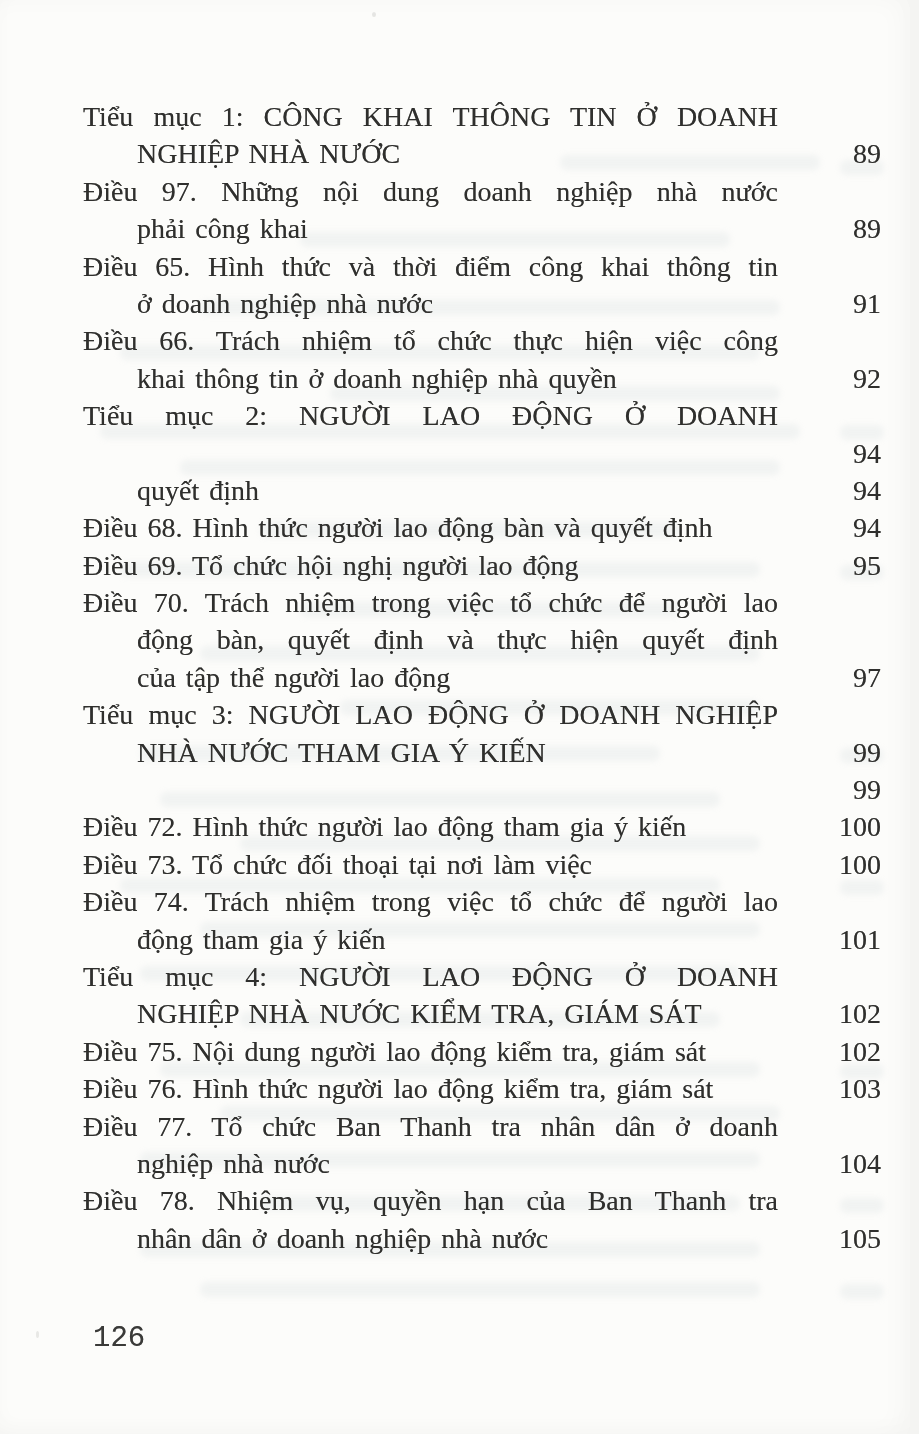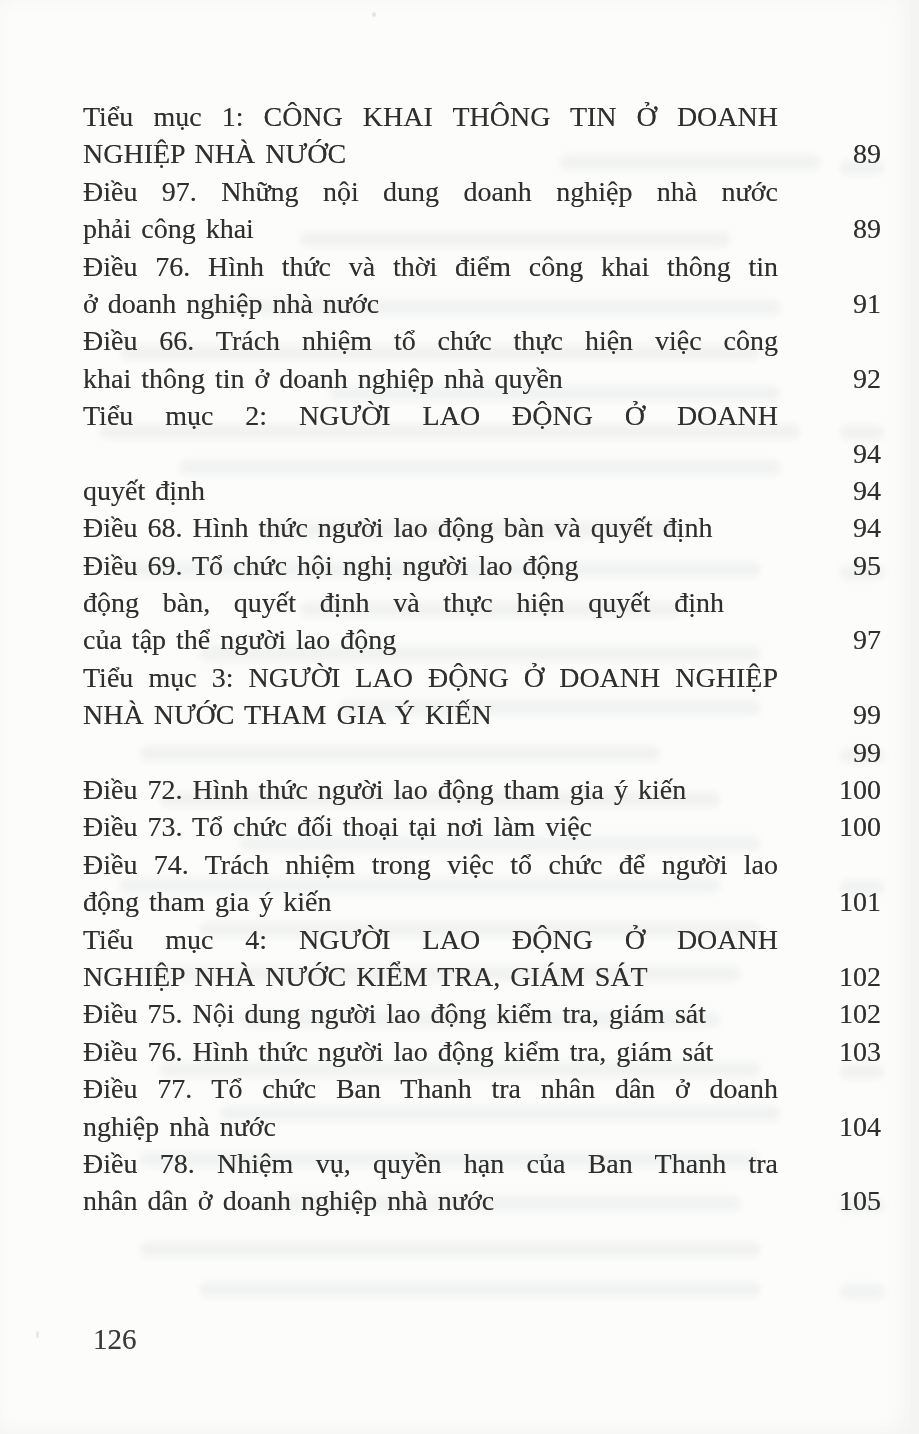--- a/index.html
+++ b/index.html
@@ -38,32 +38,33 @@
     text-shadow:0 0 0.5px rgba(47,47,45,0.5);
   }
   .row .txt{
     display:block;
     width:695px;
     word-spacing:3px;
     white-space:normal;
     overflow:hidden;
     height:37.4px;
   }
-  .row.ind .txt{width:641px;}
+  .row.ind .txt{margin-left:54px;width:641px;}
   .row.just .txt{text-align:justify;text-align-last:justify;}
   .row .pg{
     position:absolute;right:0;top:0;
     width:100px;text-align:right;
     display:block;
   }
   .footer-num{
     position:absolute;left:93px;top:1322px;
     font-size:29px;line-height:34px;
     color:#3a3a38;
     text-shadow:0 0 0.5px rgba(47,47,45,0.5);
+    font-family:Liberation Mono, monospace;
   }
 </style>
 </head>
 <body>
 
 <div class="page">
 
   <div class="ghosts">
       <div class="ghost" style="left: 560px; top: 155px; width: 260px;"></div>
       <div class="ghost" style="left: 300px; top: 232px; width: 430px;"></div>
@@ -114,21 +115,21 @@
     </div>
       <div class="row just">
       <span class="txt">Điều 97. Những nội dung doanh nghiệp nhà nước</span>
       <span class="pg"></span>
     </div>
       <div class="row ind">
       <span class="txt">phải công khai</span>
       <span class="pg">89</span>
     </div>
       <div class="row just">
-      <span class="txt">Điều 76. Hình thức và thời điểm công khai thông tin</span>
+      <span class="txt">Điều 65. Hình thức và thời điểm công khai thông tin</span>
       <span class="pg"></span>
     </div>
       <div class="row ind">
       <span class="txt">ở doanh nghiệp nhà nước</span>
       <span class="pg">91</span>
     </div>
       <div class="row just">
       <span class="txt">Điều 66. Trách nhiệm tổ chức thực hiện việc công</span>
       <span class="pg"></span>
     </div>
@@ -148,20 +149,24 @@
       <span class="pg">94</span>
     </div>
       <div class="row">
       <span class="txt">Điều 68. Hình thức người lao động bàn và quyết định</span>
       <span class="pg">94</span>
     </div>
       <div class="row">
       <span class="txt">Điều 69. Tổ chức hội nghị người lao động</span>
       <span class="pg">95</span>
     </div>
+      <div class="row just">
+      <span class="txt">Điều 70. Trách nhiệm trong việc tổ chức để người lao</span>
+      <span class="pg"></span>
+    </div>
       <div class="row ind just">
       <span class="txt">động bàn, quyết định và thực hiện quyết định</span>
       <span class="pg"></span>
     </div>
       <div class="row ind">
       <span class="txt">của tập thể người lao động</span>
       <span class="pg">97</span>
     </div>
       <div class="row just">
       <span class="txt">Tiểu mục 3: NGƯỜI LAO ĐỘNG Ở DOANH NGHIỆP</span>

